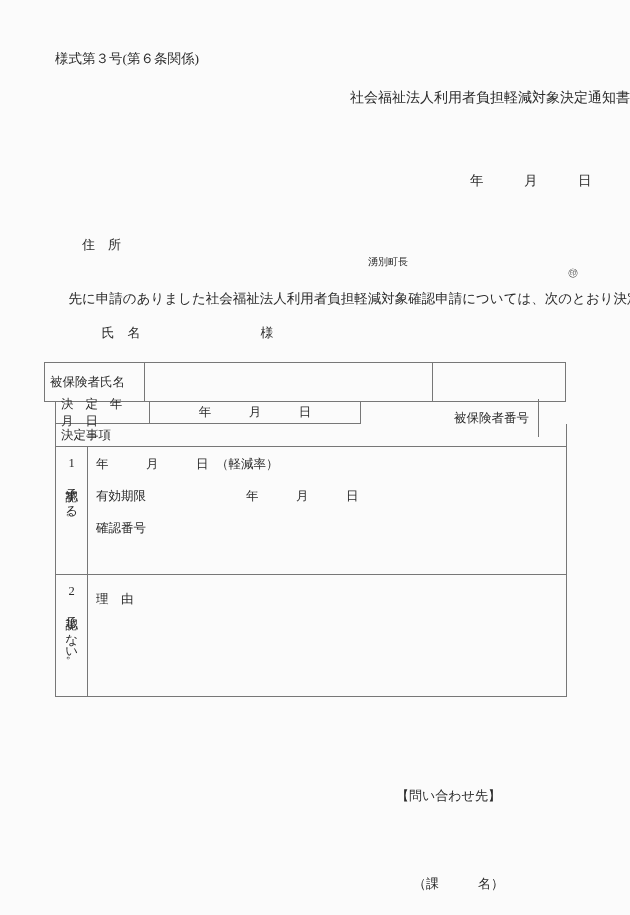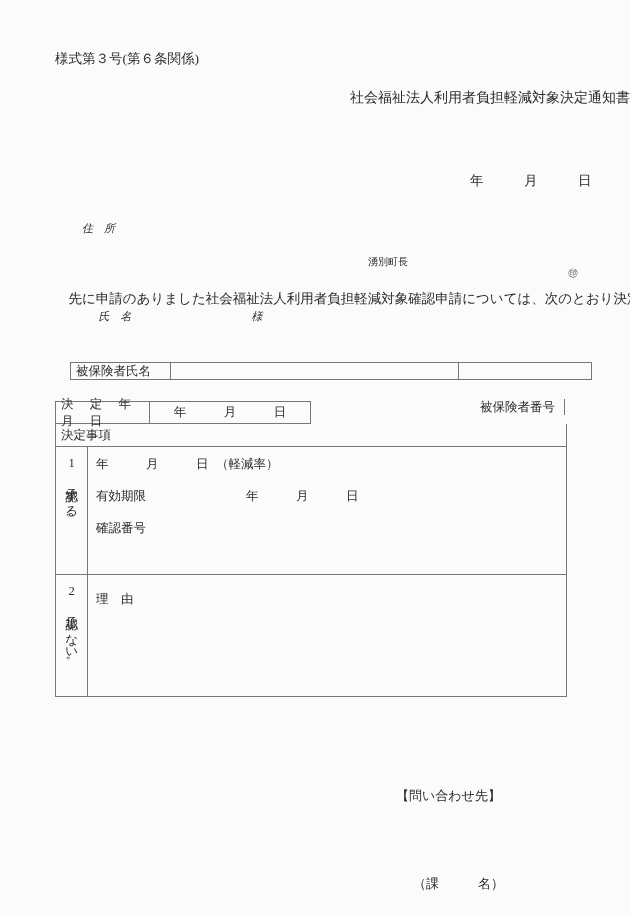--- a/index.html
+++ b/index.html
@@ -46,24 +46,23 @@
     left: 470px;
     top: 128px;
     line-height: 21px;
     font-size: 13.5px;
   }
   #number-block div { white-space: pre; }
 
   
   #addressee {
     left: 82px;
-    top: 173px;
+    top: 190px;
     line-height: 22px;
-    font-size: 11px;
-    font-style: italic;
+    font-size: 13px;
   }
   #addressee div { white-space: pre; }
 
   
   #issuer-row {
     left: 368px;
     top: 244px;
     width: 210px;
     font-size: 10px;
   }
@@ -80,24 +79,24 @@
     text-align: justify;
     text-indent: 1em;
   }
 
   
   .tbl-border { border: 1px solid #777; }
 
   
   #insured-table {
     position: absolute;
-    left: 70px;
+    left: 44px;
     top: 362px;
     width: 522px;
-    height: 18px;
+    height: 40px;
     display: flex;
     box-sizing: border-box;
     font-size: 12.5px;
     gap: 16px;
   }
   #insured-table .cell {
     display: flex;
     align-items: center;
     box-sizing: border-box;
     padding: 0 5px;
@@ -111,25 +110,24 @@
   
   #decision-table {
     position: absolute;
     left: 55px;
     top: 401px;
     width: 512px;
     font-size: 12.5px;
   }
   #decision-date-row {
     display: flex;
-    width: 256px;
+    width: 306px;
     height: 23px;
     box-sizing: border-box;
     border: 1px solid #777;
-    font-family: Liberation Mono, monospace;
   }
   #decision-date-label {
     width: 94px;
     border-right: 1px solid #777;
     display: flex;
     align-items: center;
     padding: 0 5px;
     box-sizing: border-box;
   }
   #decision-date-value {

